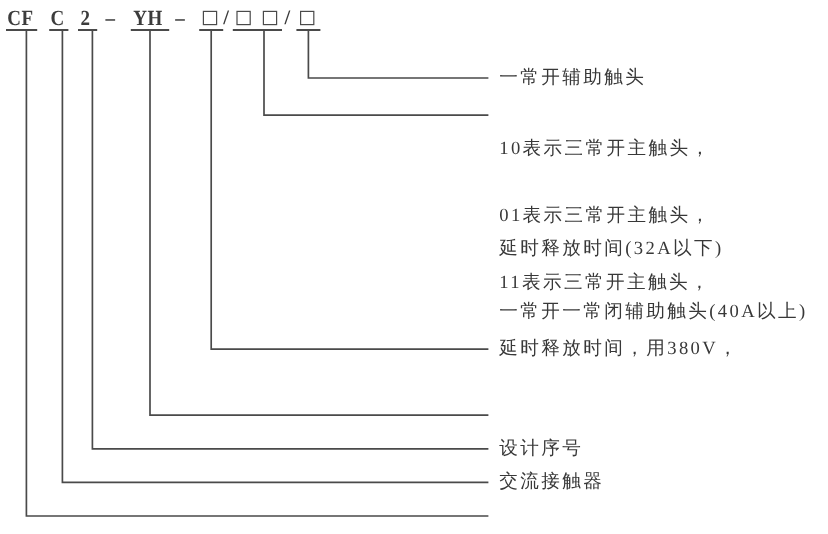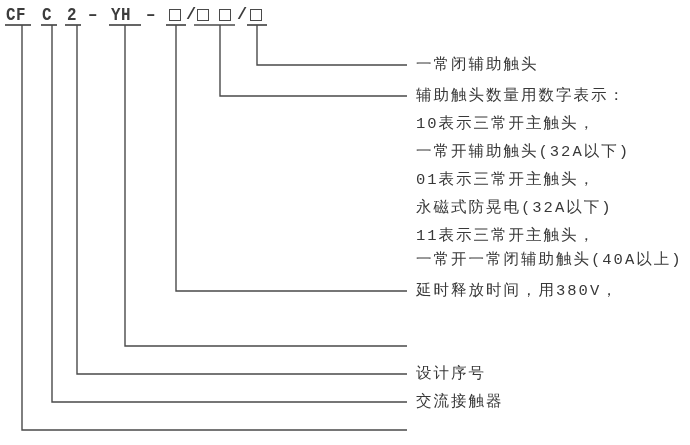--- a/index.html
+++ b/index.html
@@ -6,21 +6,21 @@
     margin: 0;
     padding: 0;
     background: #ffffff;
   }
   .stage {
     position: relative;
     width: 690px;
     height: 445px;
     background: #ffffff;
     overflow: hidden;
-    font-family: Liberation Mono, monospace;
+    font-family: Liberation Serif, serif;
   }
   .lines-svg {
     position: absolute;
     left: 0;
     top: 0;
     width: 690px;
     height: 445px;
   }
   .code-token {
     position: absolute;
@@ -97,26 +97,24 @@
   <span class="code-token" style="left:111px">YH</span>
   <span class="code-token" style="left:146px">–</span>
 
   <span class="ph-box" style="left:169px"></span>
   <span class="code-slash" style="left:186px">/</span>
   <span class="ph-box" style="left:197px"></span>
   <span class="ph-box" style="left:219px"></span>
   <span class="code-slash" style="left:237px">/</span>
   <span class="ph-box" style="left:250px"></span>
 
-  <div class="rlabel" style="top:55px">一常闭辅助触头</div>
-  <div class="rlabel" style="top:86px">辅助触头数量用数字表示：</div>
+  <div class="rlabel" style="top:55px">一常开辅助触头</div>
   <div class="rlabel" style="top:114px">10表示三常开主触头，</div>
-  <div class="rlabel" style="top:142px">一常开辅助触头(32A以下)</div>
   <div class="rlabel" style="top:170px">01表示三常开主触头，</div>
-  <div class="rlabel" style="top:198px">永磁式防晃电(32A以下)</div>
+  <div class="rlabel" style="top:198px">延时释放时间(32A以下)</div>
   <div class="rlabel" style="top:226px">11表示三常开主触头，</div>
   <div class="rlabel" style="top:250px">一常开一常闭辅助触头(40A以上)</div>
   <div class="rlabel" style="top:281px">延时释放时间，用380V，</div>
   <div class="rlabel" style="top:364px">设计序号</div>
   <div class="rlabel" style="top:392px">交流接触器</div>
   <div class="rlabel" style="top:444px">企业代号</div>
 
 </div>
 
 </body></html>

